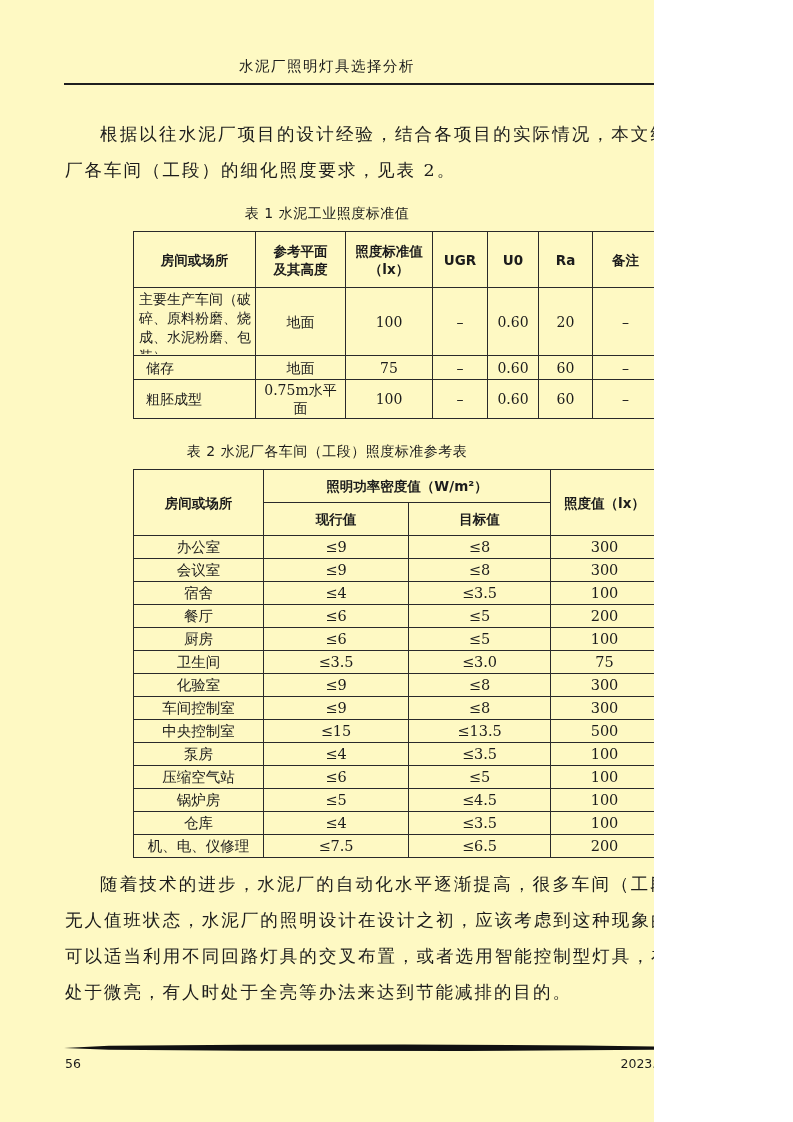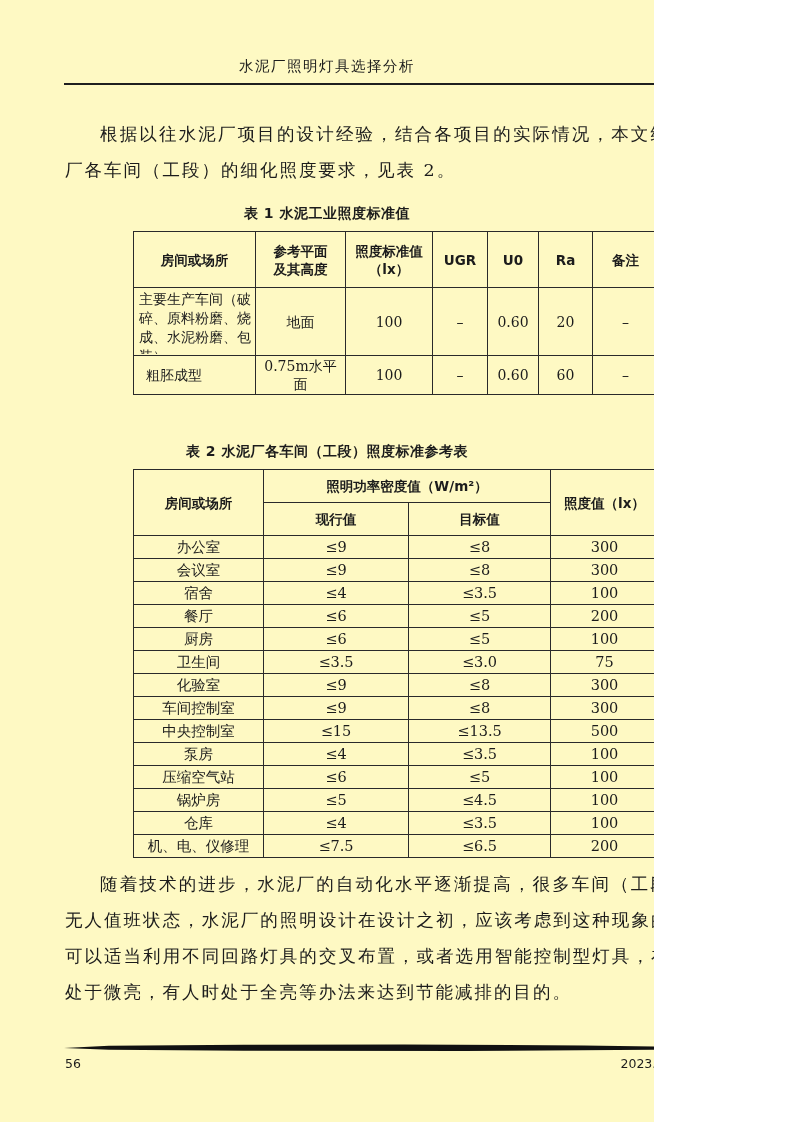--- a/index.html
+++ b/index.html
@@ -41,21 +41,21 @@
   .p1 { top: 90px; line-height: 24px; }
   .p2 { top: 116px; text-indent: 2em; }
   .p3 { top: 866px; text-indent: 2em; }
 
   
   .tbl-caption {
     position: absolute;
     left: 0; right: 0;
     text-align: center;
     font-family: "DejaVu Sans", "Liberation Sans", sans-serif;
-    font-weight: bold;
+    font-weight: normal;
     font-size: 14px;
     letter-spacing: 0.5px;
   }
   .cap1 { top: 205px; }
   .cap2 { top: 443px; }
 
   
   table {
     position: absolute;
     left: 133px;
@@ -168,20 +168,29 @@
             <span class="cell-text">主要生产车间（破碎、原料粉磨、烧成、水泥粉磨、包装）</span>
           </td>
           <td><span class="cell-text">地面</span></td>
           <td><span class="cell-text">100</span></td>
           <td><span class="cell-text">–</span></td>
           <td><span class="cell-text">0.60</span></td>
           <td><span class="cell-text">20</span></td>
           <td><span class="cell-text">–</span></td>
         </tr>
         <tr>
+          <td><span class="cell-text">储存</span></td>
+          <td><span class="cell-text">地面</span></td>
+          <td><span class="cell-text">75</span></td>
+          <td><span class="cell-text">–</span></td>
+          <td><span class="cell-text">0.60</span></td>
+          <td><span class="cell-text">60</span></td>
+          <td><span class="cell-text">–</span></td>
+        </tr>
+        <tr>
           <td><span class="cell-text">粗胚成型</span></td>
           <td><span class="cell-text">0.75m水平面</span></td>
           <td><span class="cell-text">100</span></td>
           <td><span class="cell-text">–</span></td>
           <td><span class="cell-text">0.60</span></td>
           <td><span class="cell-text">60</span></td>
           <td><span class="cell-text">–</span></td>
         </tr>
       </tbody>
   </table>

